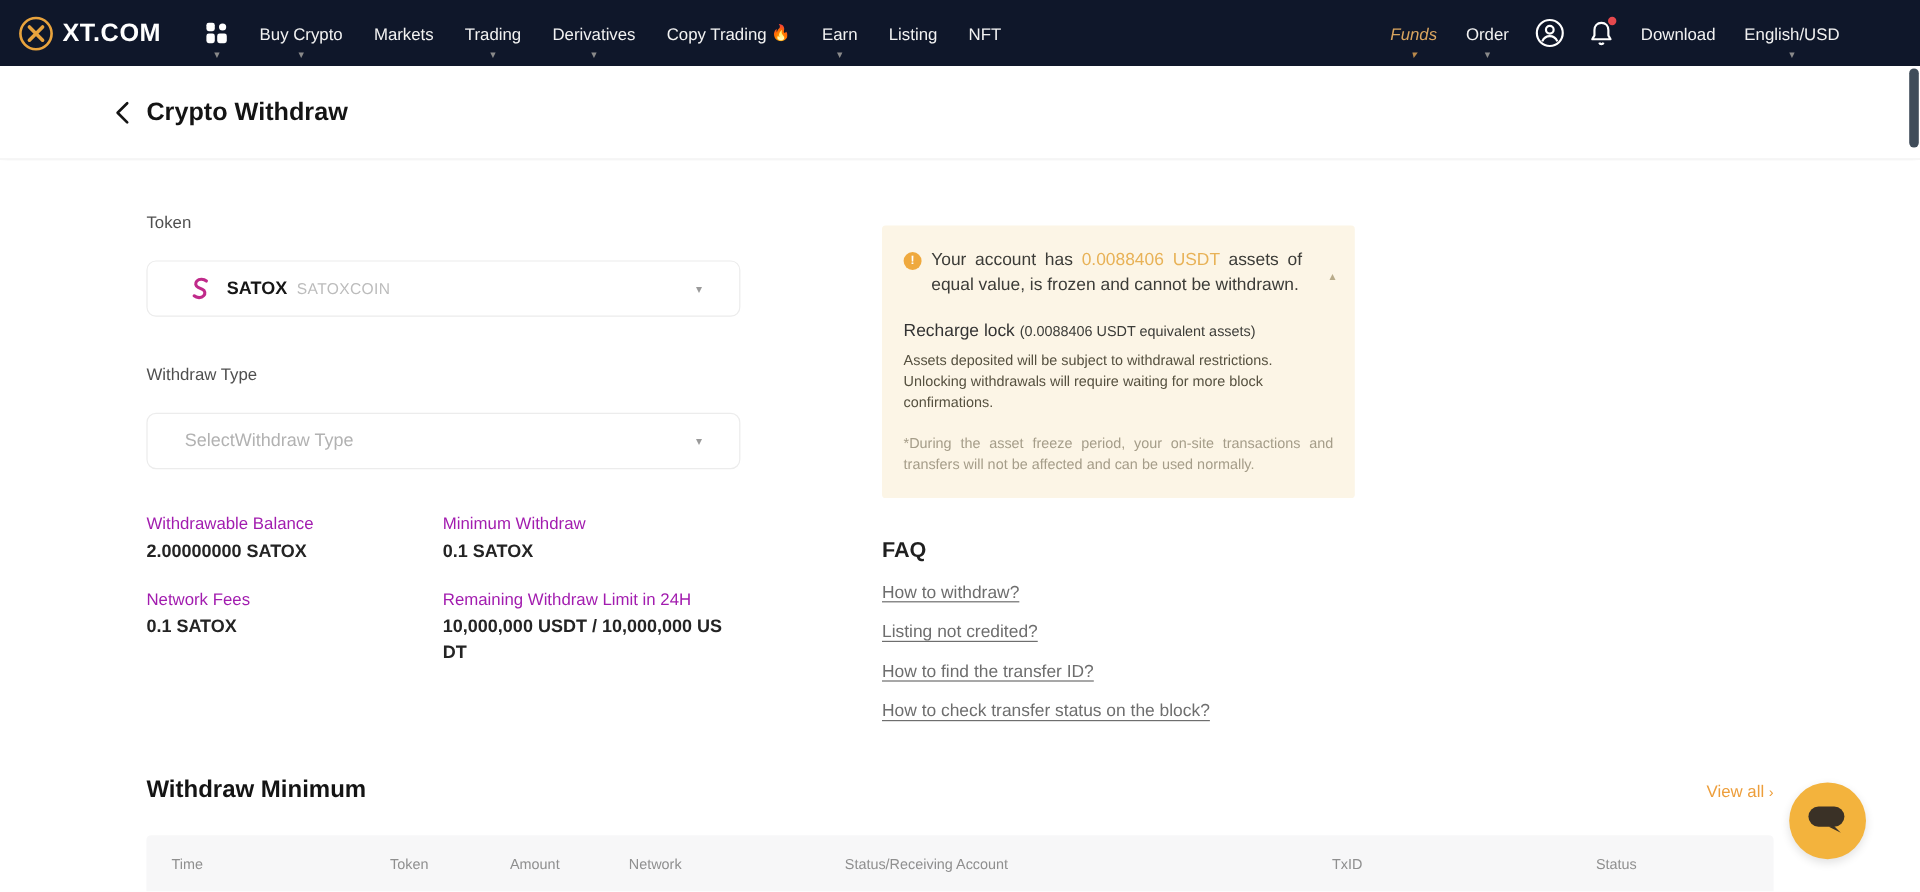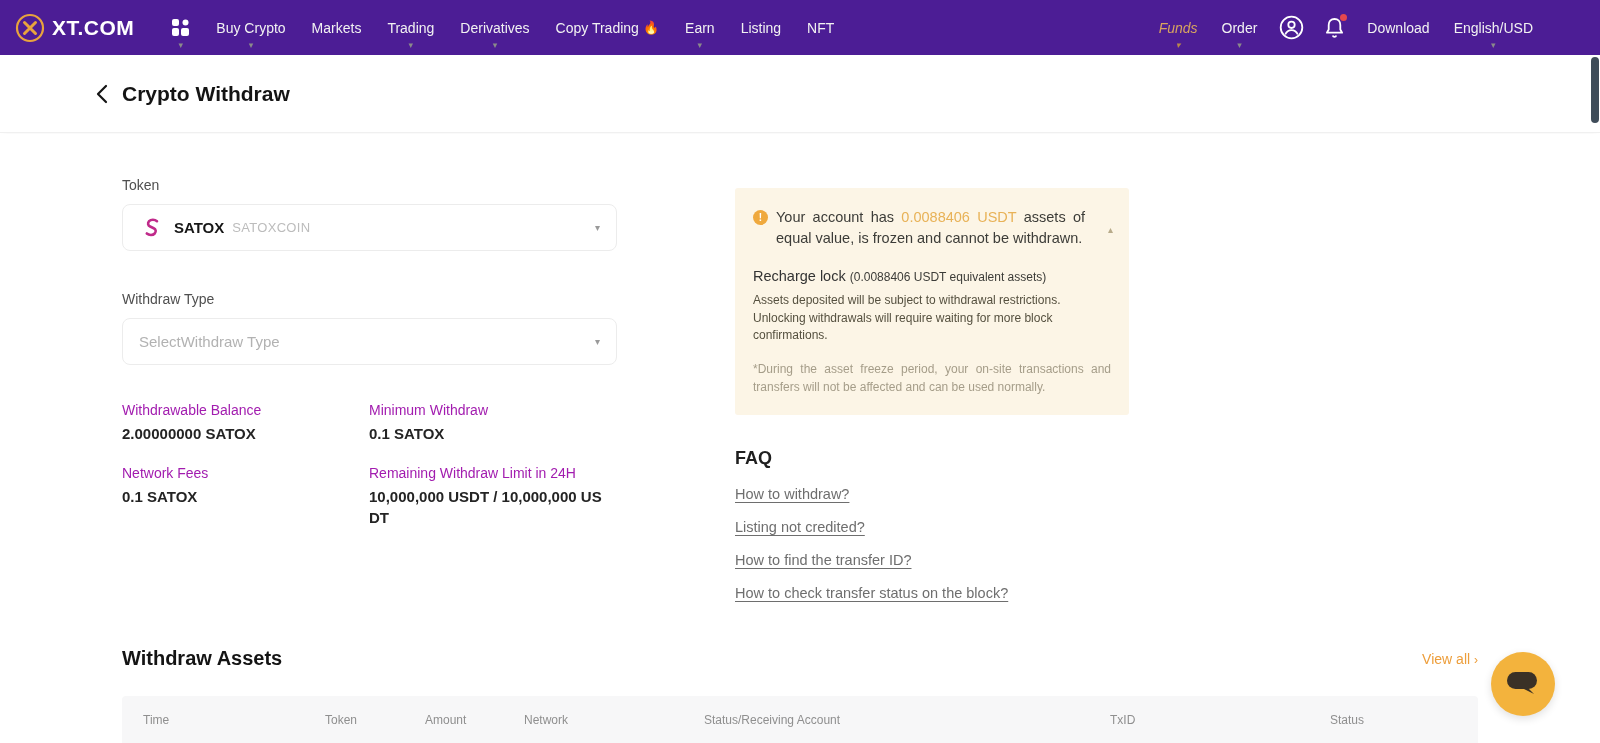--- a/index.html
+++ b/index.html
@@ -2,21 +2,21 @@
 <html><head>
 <meta charset="utf-8">
 <style>
   * { box-sizing: border-box; margin: 0; padding: 0; }
   body { margin: 0; background: #fff; font-family: "Liberation Sans", sans-serif; }
   .page { position: relative; width: 1600px; height: 743px; overflow: hidden; background: #fff; }
 
   
   .topnav {
     position: absolute; top: 0; left: 0; width: 1600px; height: 55px;
-    background: #4c1d95; display: flex; align-items: center;
+    background: #0f172a; display: flex; align-items: center;
     padding: 0 55px 0 15px; color: #f2f2f2;
   }
   .brand { display: flex; align-items: center; gap: 7px; margin-right: 24px; cursor: pointer; }
   .brand-name { font-size: 21px; font-weight: 700; color: #fff; letter-spacing: 0.5px; }
   .nav-item { position: relative; display: flex; align-items: center; height: 55px; margin: 0 13px; font-size: 14px; color: #f2f2f2; cursor: pointer; white-space: nowrap; }
   .nav-caret { position: absolute; left: 50%; transform: translateX(-50%); bottom: 5px; font-size: 9px; color: #8a8a8a; line-height: 1; }
   .nav-caret.gold { color: #b9894b; }
   .nav-flame { margin-left: 4px; font-size: 13px; }
   .nav-right { margin-left: auto; display: flex; align-items: center; }
   .nav-right .nav-item { margin: 0 12px; }
@@ -33,22 +33,22 @@
   .back-btn { display: flex; align-items: center; cursor: pointer; margin-right: 14px; }
   .page-title { font-size: 21px; font-weight: 600; color: #141414; }
 
   
   .content { position: absolute; top: 134px; left: 0; width: 1600px; height: 609px; background: #fff; }
   .left-col { position: absolute; left: 122px; top: 43px; width: 495px; }
   .right-col { position: absolute; left: 735px; top: 43px; width: 394px; }
 
   .field-label { font-size: 14px; color: #4f4f4f; }
   .select-box {
-    margin-top: 11px; height: 47px; border: 1px solid #ececec; border-radius: 8px;
-    display: flex; align-items: center; padding: 0 16px; cursor: pointer; background: #fff;
+    margin-top: 24px; height: 47px; border: 1px solid #ececec; border-radius: 8px;
+    display: flex; align-items: center; padding: 0 31px; cursor: pointer; background: #fff;
   }
   .select-caret { margin-left: auto; font-size: 10px; color: #9a9a9a; }
   .token-symbol { font-size: 15px; font-weight: 700; color: #161616; margin-left: 10px; }
   .token-fullname { font-size: 13px; color: #bcbcbc; margin-left: 8px; letter-spacing: 0.3px; }
   .placeholder { font-size: 15px; color: #b2b2b2; }
   .gap-block { margin-top: 40px; }
 
   .info-grid { margin-top: 37px; display: grid; grid-template-columns: 247px 1fr; row-gap: 21px; }
   .info-label { font-size: 14px; color: #a21caf; }
   .info-value { margin-top: 5px; font-size: 15px; font-weight: 600; color: #242424; line-height: 1.4; }
@@ -261,21 +261,21 @@
       </div>
 
       <div class="faq-title">FAQ</div>
       <a class="faq-link">How to withdraw?</a>
       <a class="faq-link">Listing not credited?</a>
       <a class="faq-link">How to find the transfer ID?</a>
       <a class="faq-link">How to check transfer status on the block?</a>
     </div>
 
     <div class="history-row">
-      <span class="history-title">Withdraw Assets</span>
+      <span class="history-title">Withdraw Minimum</span>
       <span class="view-all"><span>View all</span> <span class="arr">›</span></span>
     </div>
 
     <div class="table-head">
       <span class="col-time">Time</span>
       <span class="col-token">Token</span>
       <span class="col-amount">Amount</span>
       <span class="col-network">Network</span>
       <span class="col-address">Status/Receiving Account</span>
       <span class="col-txid">TxID</span>

